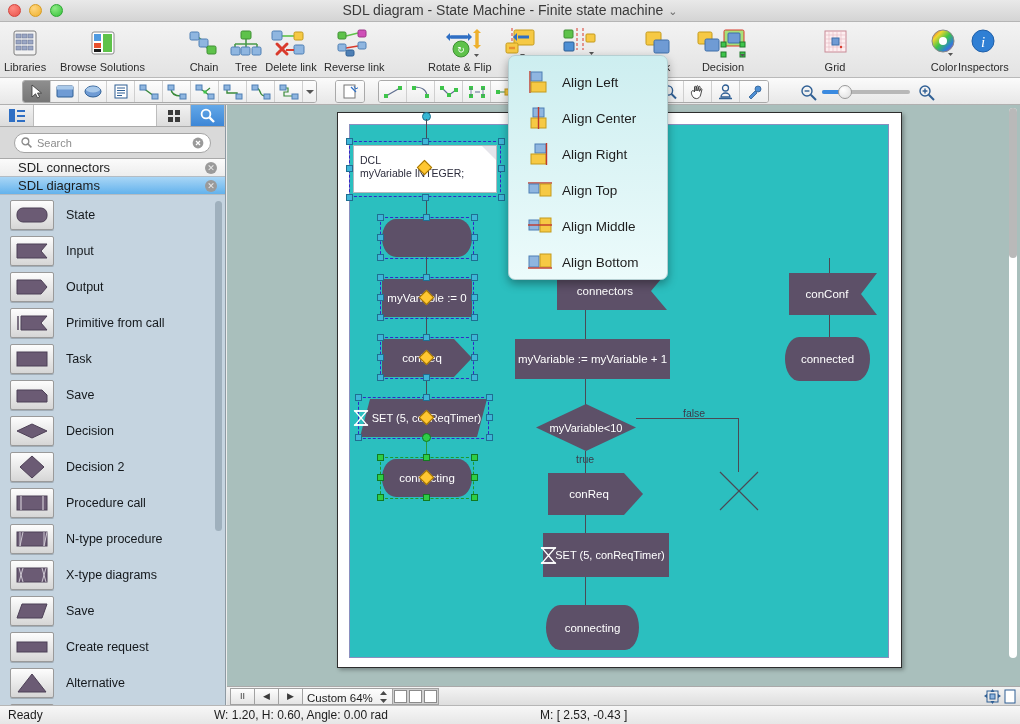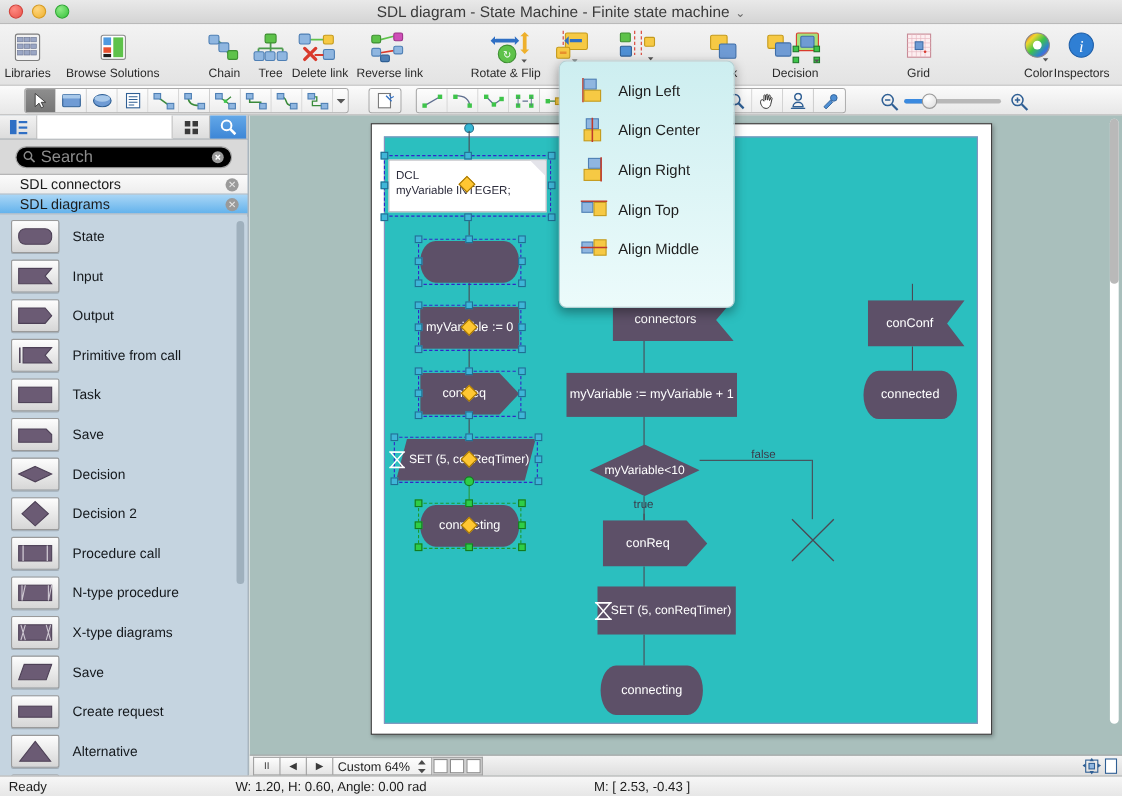--- a/index.html
+++ b/index.html
@@ -66,22 +66,22 @@
     background:#c5d4e0; border-right:1px solid #8e9aa3;
   }
   .sb-top{ height:22px; background:linear-gradient(#f2f2f2,#dcdcdc); border-bottom:1px solid #a9a9a9;
     display:flex; align-items:center;}
   .sb-top .tcell{ width:34px; height:21px; display:flex; align-items:center; justify-content:center;
     border-right:1px solid #bdbdbd;}
   .sb-top .grow{ flex:1; border-right:1px solid #bdbdbd; background:#fff; height:21px;}
   .sb-top .tcell.active{ background:linear-gradient(#63a8e8,#3d86d6); }
   .searchbar{ height:32px; background:#d9d9d9; border-bottom:1px solid #a9a9a9;
     display:flex; align-items:center; padding:0 14px;}
-  .searchbox{ flex:1; height:20px; background:#000000; border:1px solid #a5a5a5; border-radius:10px;
-    display:flex; align-items:center; padding:0 6px; gap:5px; font-size:15px; color:#8c8c8c;}
+  .searchbox{ flex:1; height:20px; background:#ffffff; border:1px solid #a5a5a5; border-radius:10px;
+    display:flex; align-items:center; padding:0 6px; gap:5px; font-size:11px; color:#8c8c8c;}
   .sb-hdr{ height:18px; display:flex; align-items:center; padding-left:18px;
     font-size:13px; color:#1c1c1c; border-bottom:1px solid #b3bcc4; position:relative;}
   .sb-hdr.plain{ background:linear-gradient(#fbfbfb,#ededed); }
   .sb-hdr.sel{ background:linear-gradient(#a9d6f6,#63b2ec); }
   .sb-hdr .x{ position:absolute; right:8px; top:3px; width:12px; height:12px; border-radius:50%;
     background:#9a9a9a; color:#e8e8e8; font-size:9px; line-height:12px; text-align:center;}
   .sb-list{ position:absolute; left:0; right:0; top:92px; bottom:0; overflow:hidden; background:#c5d4e0;}
   .sb-row{ height:36px; display:flex; align-items:center; gap:12px; padding-left:10px;}
   .shape-tile{ width:44px; height:30px; border:1px solid #9a9a9a; border-radius:2px;
     background:linear-gradient(#fdfdfd,#d6d6d6); display:flex; align-items:center; justify-content:center;
@@ -971,20 +971,28 @@
 
     <div class="mi">
       <svg width="26" height="24" viewBox="0 0 26 24">
         <rect x="2" y="6" width="10" height="10" fill="#8fb6e0" stroke="#4e7fb4"></rect>
         <rect x="13" y="4" width="11" height="14" fill="#f6c944" stroke="#c49a1c"></rect>
         <path d="M1 11 L25 11" stroke="#c0392b" stroke-width="1.4"></path>
       </svg>
       <span>Align Middle</span>
     </div>
 
+    <div class="mi">
+      <svg width="26" height="24" viewBox="0 0 26 24">
+        <rect x="2" y="6" width="10" height="11" fill="#8fb6e0" stroke="#4e7fb4"></rect>
+        <rect x="13" y="4" width="11" height="13" fill="#f6c944" stroke="#c49a1c"></rect>
+        <path d="M1 18 L25 18" stroke="#c0392b" stroke-width="1.4"></path>
+      </svg>
+      <span>Align Bottom</span>
+    </div>
   </div>
 
   <div class="zoomstrip">
     <div style="width:3px;"></div>
     <div class="zs-btn">
         <span>II</span>
       </div>
     <div class="zs-btn">
         <span>◀</span>
       </div>

